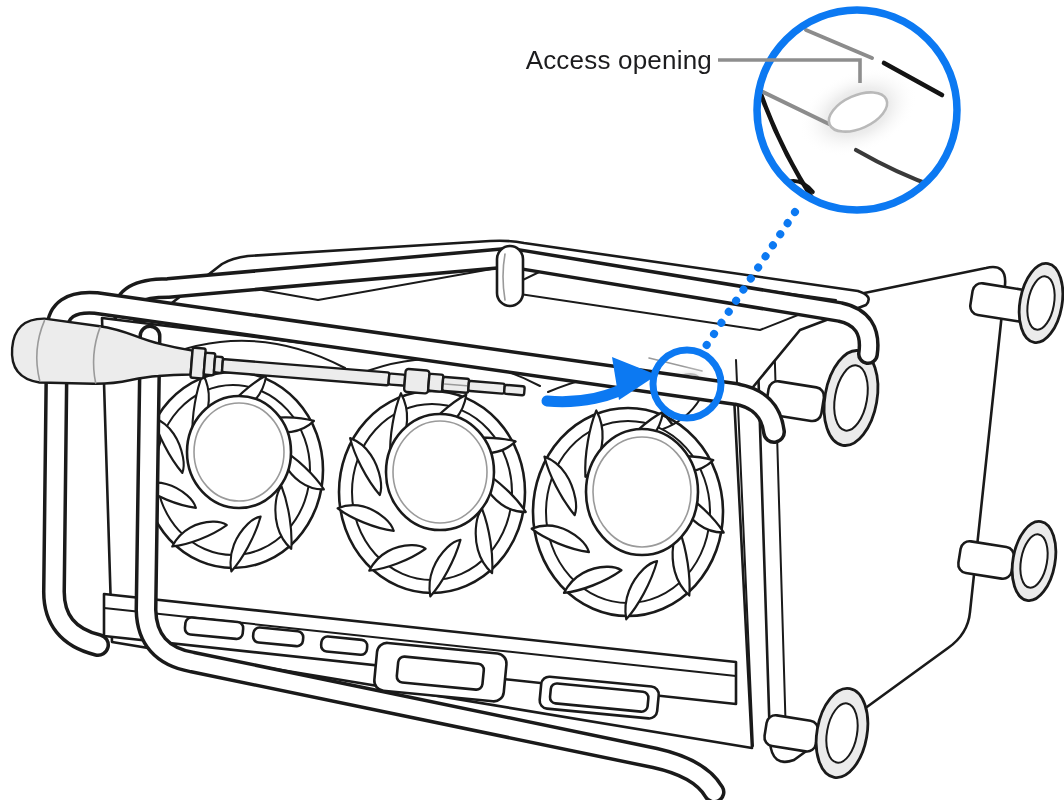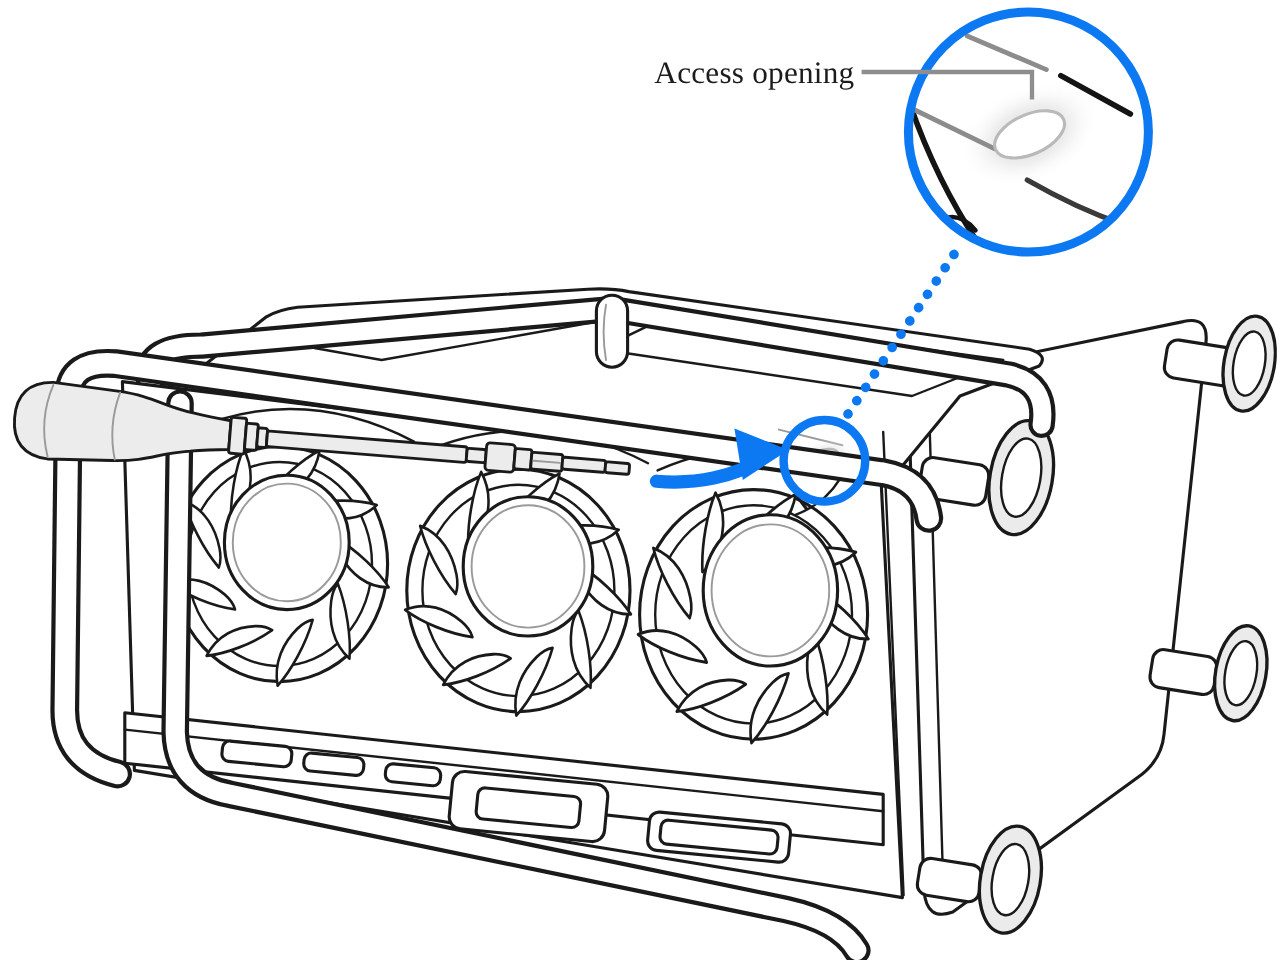--- a/index.html
+++ b/index.html
@@ -1,18 +1,18 @@
 <!DOCTYPE html>
 <html><head>
 <meta charset="utf-8">
 <style>
   html,body{margin:0;padding:0;background:#ffffff;}
   body{width:1064px;height:800px;overflow:hidden;
        font-family:"Liberation Sans", sans-serif;}
-  #stage{position:relative;width:844px;height:800px;font-family:Liberation Serif, serif;}
+  #stage{position:relative;width:844px;height:800px;}
   svg{display:block;}
   .ln{fill:none;stroke:#1a1a1a;stroke-width:2.6;stroke-linecap:round;stroke-linejoin:round;}
   .ln2{fill:none;stroke:#1a1a1a;stroke-width:2;stroke-linecap:round;stroke-linejoin:round;}
   .lng{fill:none;stroke:#9a9a9a;stroke-width:1.6;stroke-linecap:round;}
   .fw{fill:#ffffff;stroke:#1a1a1a;stroke-width:2.6;stroke-linejoin:round;}
   .fg{fill:#ececec;stroke:#1a1a1a;stroke-width:2.4;stroke-linejoin:round;}
   .ring{fill:#ebebeb;stroke:#1a1a1a;stroke-width:2.8;}
   .ringin{fill:#ffffff;stroke:#1a1a1a;stroke-width:2;}
   .tb{fill:none;stroke:#1a1a1a;stroke-linecap:round;stroke-linejoin:round;}
   .tw{fill:none;stroke:#ffffff;stroke-linecap:round;stroke-linejoin:round;}

